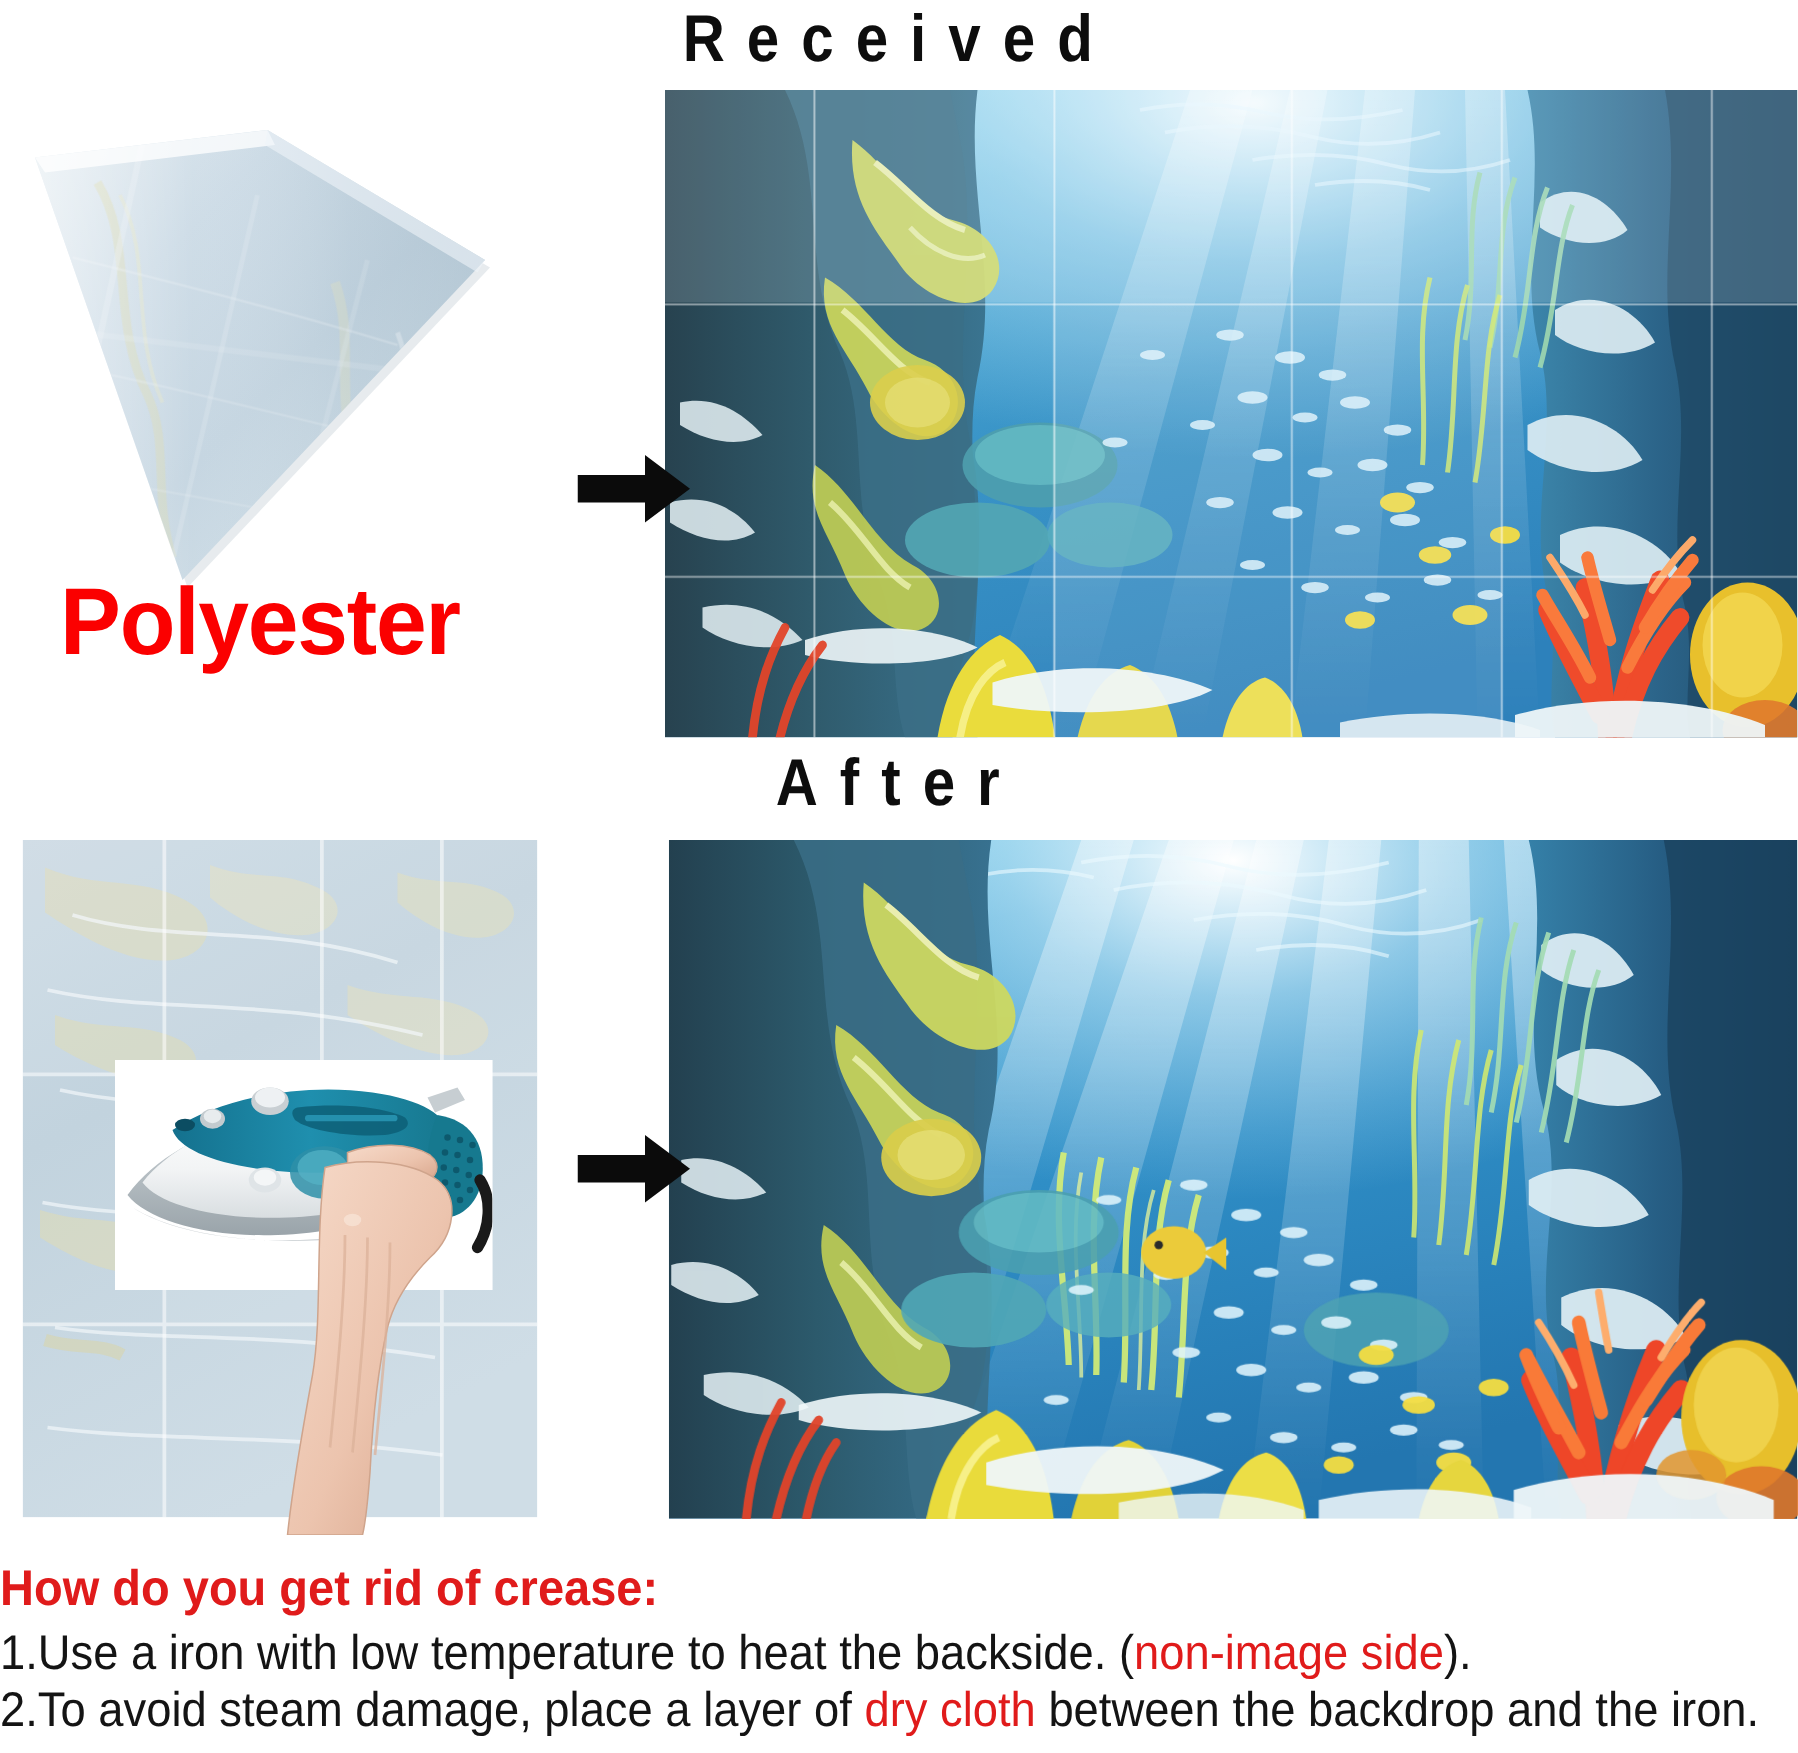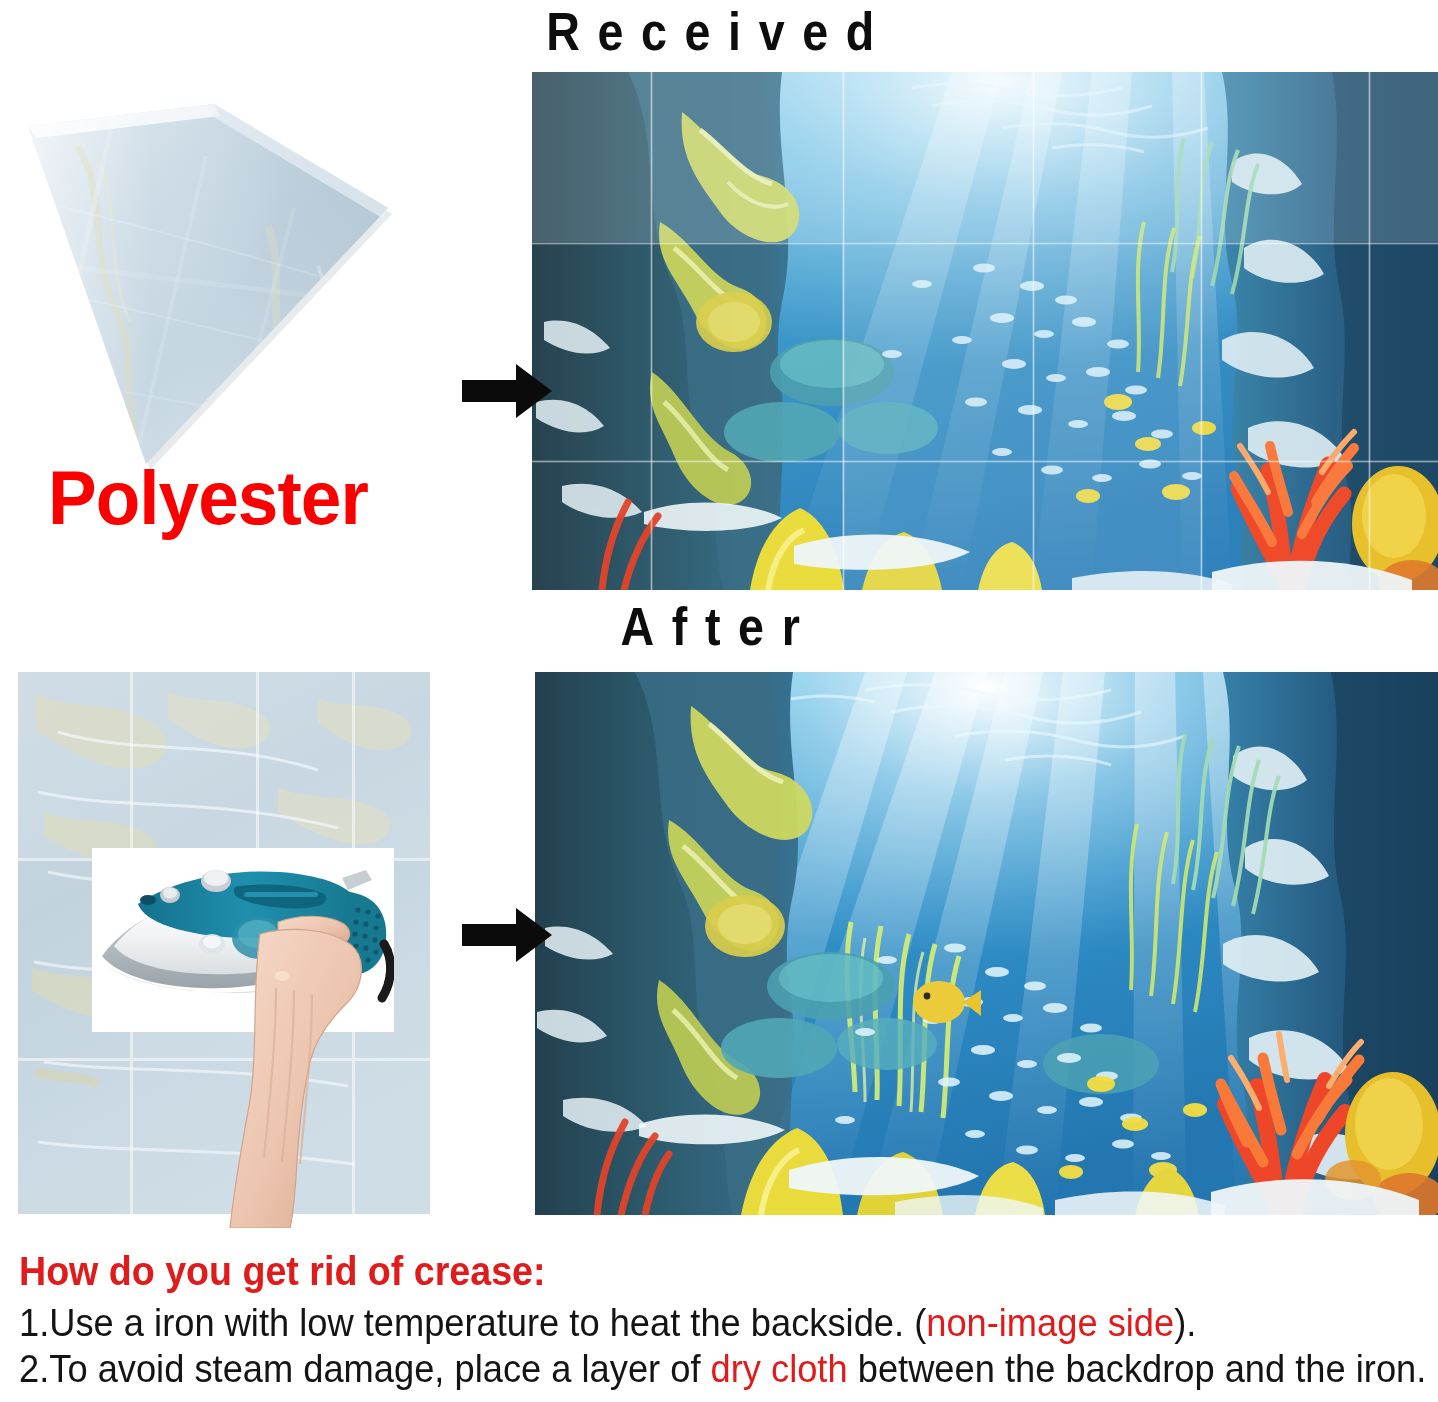--- a/index.html
+++ b/index.html
@@ -67,21 +67,21 @@
   
   .creases{position:absolute;inset:0;pointer-events:none;}
   .crease-v{position:absolute;top:0;bottom:0;width:3px;
     background:linear-gradient(90deg,rgba(255,255,255,0) 0%,rgba(255,255,255,.55) 50%,rgba(255,255,255,0) 100%);}
   .crease-h{position:absolute;left:0;right:0;height:3px;
     background:linear-gradient(180deg,rgba(255,255,255,0) 0%,rgba(255,255,255,.5) 50%,rgba(255,255,255,0) 100%);}
   .panel-wash{position:absolute;background:rgba(236,247,255,.17);}
 
   
   #howto{
-    position:absolute;left:19px;top:1248px;width:1410px;z-index:6;
+    position:absolute;left:0;top:1248px;width:1410px;z-index:6;
     font-family:"Liberation Sans Narrow","Liberation Sans",sans-serif;
   }
   #howto-heading{
     color:#e01b1b;font-weight:bold;font-size:40px;line-height:46px;
     letter-spacing:0px;transform:scaleX(.94);transform-origin:left center;
     margin:0 0 6px 0;
   }
   .howto-line{
     color:#141414;font-size:39px;line-height:46px;white-space:nowrap;
     transform:scaleX(.93);transform-origin:left center;margin:0;

